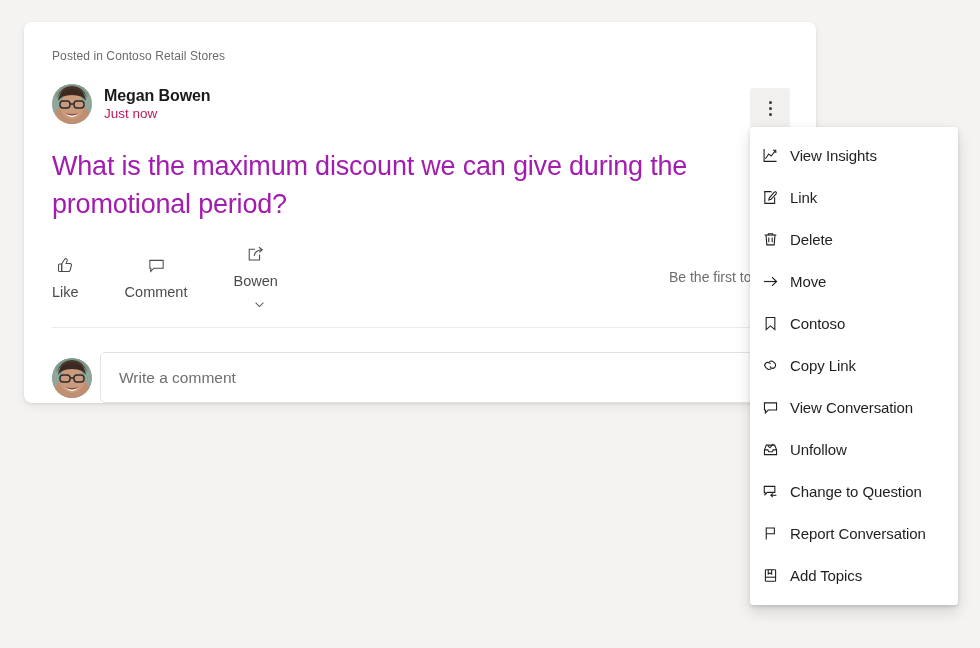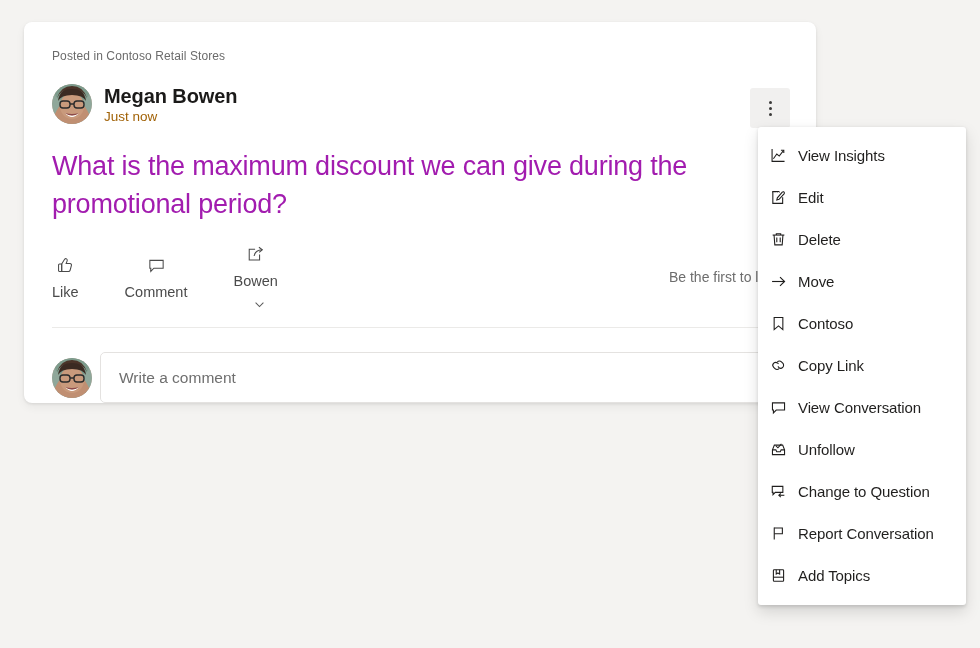--- a/index.html
+++ b/index.html
@@ -58,28 +58,28 @@
     position: relative;
   }
   .avatar.small {
     width: 40px;
     height: 40px;
   }
   .avatar svg { display: block; width: 100%; height: 100%; }
 
   .author-meta { display: flex; flex-direction: column; gap: 1px; }
   .author-name {
-    font-size: 20px;
+    font-size: 16px;
     font-weight: bold;
     color: #1b1a19;
     letter-spacing: -0.1px;
   }
   .author-time {
     font-size: 13.5px;
-    color: #a16207;
+    color: #be185d;
   }
 
   .post-body {
     position: absolute;
     left: 28px;
     top: 125px;
     width: 700px;
     font-size: 27px;
     line-height: 1.42;
     color: #a21caf;
@@ -195,21 +195,20 @@
   .context-menu {
     position: absolute;
     left: 750px;
     top: 127px;
     width: 208px;
     background: #ffffff;
     border-radius: 3px;
     box-shadow: 0 1.6px 3.6px rgba(0,0,0,0.13), 0 6.4px 14.4px rgba(0,0,0,0.13);
     padding: 7px 0 9px 0;
     z-index: 30;
-    margin-left: 8px;
   }
   .menu-item {
     height: 42px;
     display: flex;
     align-items: center;
     padding: 0 10px;
     cursor: pointer;
     gap: 10px;
   }
   .menu-item .mi-icon {
@@ -362,21 +361,21 @@
   </div>
 
   <div class="menu-item">
     <span class="mi-icon">
       <svg width="17" height="17" viewBox="0 0 18 18" fill="none" stroke="#201f1e" stroke-width="1.15">
         <path d="M9.6 2.6 H3 V15.2 H13.4 V8.8"></path>
         <path d="M3 2.6 v1.2 M5.3 2.6 v1.2 M7.6 2.6 v1.2 M9.9 2.6 v1.2"></path>
         <path d="M14.6 3 a1.5 1.5 0 0 1 0.3 2.1 L9.6 11 l-2.4 0.7 l0.6 -2.4 l5.2 -5.9 a1.5 1.5 0 0 1 1.6 -0.4 Z"></path>
       </svg>
     </span>
-    <span class="mi-label">Edit</span>
+    <span class="mi-label">Link</span>
   </div>
 
   <div class="menu-item">
     <span class="mi-icon">
       <svg width="17" height="17" viewBox="0 0 18 18" fill="none" stroke="#201f1e" stroke-width="1.15">
         <path d="M2.8 4.3 H15.2"></path>
         <path d="M6.7 4.3 V2.9 h4.6 v1.4"></path>
         <path d="M4.3 4.3 l0.8 10.4 h7.8 l0.8 -10.4"></path>
         <path d="M7.2 7 v5 M10.8 7 v5"></path>
       </svg>

